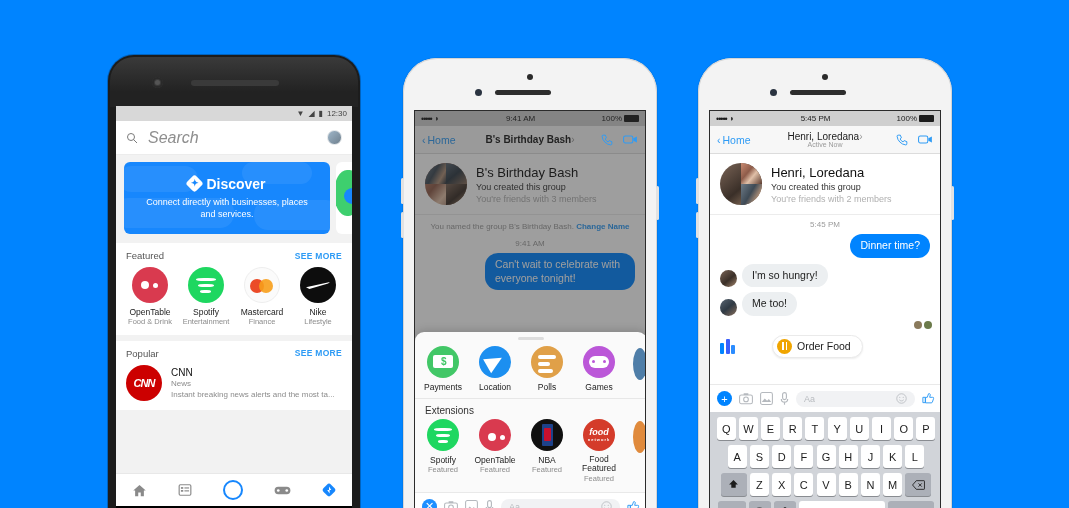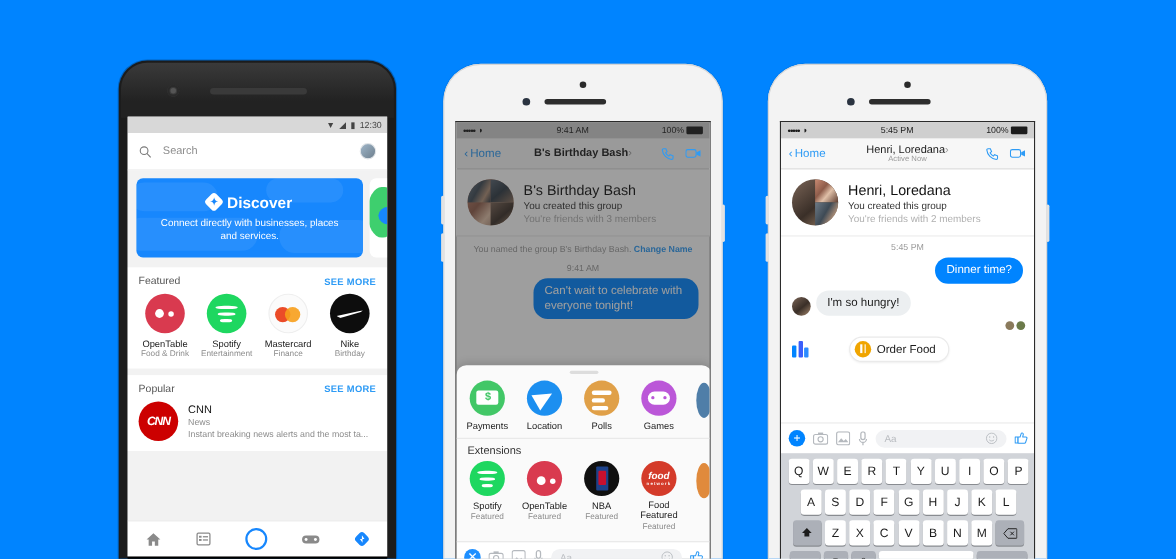--- a/index.html
+++ b/index.html
@@ -29,21 +29,21 @@
   .and-screen{ position:absolute; left:8px; top:51px; width:236px; height:400px; background:#fff; overflow:hidden;}
   .and-navbar{ position:absolute; left:8px; top:451px; width:236px; height:30px; background:#000;
     display:flex; align-items:center; justify-content:space-around;}
   .and-volume{ position:absolute; left:104px; top:165px; width:5px; height:56px; background:#2a2a2a; border-radius:2px;}
   .and-volume2{ position:absolute; left:104px; top:228px; width:5px; height:28px; background:#2a2a2a; border-radius:2px;}
 
   .and-status{ height:15px; background:#d8d8d8; display:flex; align-items:center;
     justify-content:flex-end; gap:4px; padding-right:5px; font-size:8px; color:#444;}
   .and-search{ height:34px; background:#fff; display:flex; align-items:center; gap:10px; padding:0 10px;
     border-bottom:1px solid #ececec;}
-  .and-search-text{ font-size:10px; color:#8e8e8e; flex:1;}
+  .and-search-text{ font-size:16px; color:#8e8e8e; flex:1;font-style:italic;}
   .and-avatar{ width:15px; height:15px; border-radius:50%;
     background:linear-gradient(135deg,#9fb6c9,#6e7f8d); border:1px solid #dfe3e6;}
   .and-body{ background:#f2f2f2; height:351px; position:relative; overflow:hidden;}
 
   .disc-row{ position:relative; padding:7px 0 0 8px; height:82px;}
   .disc-card{ width:206px; height:72px; border-radius:6px; background:#1787fd;
     position:relative; overflow:hidden; display:flex; flex-direction:column;
     align-items:center; justify-content:center;}
   .disc-card .blob{position:absolute; background:rgba(255,255,255,.07); border-radius:14px;}
   .disc-title{ display:flex; align-items:center; gap:5px; color:#fff; font-size:14px; font-weight:bold; z-index:2;}
@@ -297,21 +297,21 @@
                   <i></i>
                 </div>
               <div class="app-n">Mastercard</div>
               <div class="app-c">Finance</div>
             </div>
             <div class="app">
               <div class="app-ic ic-nike">
                   <i></i>
                 </div>
               <div class="app-n">Nike</div>
-              <div class="app-c">Birthday</div>
+              <div class="app-c">Lifestyle</div>
             </div>
           </div>
         </div>
 
         <div class="sec">
           <div class="sec-head">
             <span class="sec-title">Popular</span>
             <span class="sec-more">SEE MORE</span>
           </div>
           <div class="pop-row">
@@ -604,20 +604,24 @@
 
       <div class="timestamp">5:45 PM</div>
 
       <div class="row-out">
         <div class="bubble-out">Dinner time?</div>
       </div>
       <div class="row-in">
         <div class="mini-av ph4"></div>
         <div class="bubble-in">I'm so hungry!</div>
       </div>
+      <div class="row-in">
+        <div class="mini-av ph3"></div>
+        <div class="bubble-in">Me too!</div>
+      </div>
 
       <div class="seen">
         <i></i>
         <i class="b"></i>
       </div>
 
       <div class="order-row">
         <span class="m-logo">
           <i style="height:11px;"></i>
             <i style="height:15px;background:#3b5ffb;"></i>

